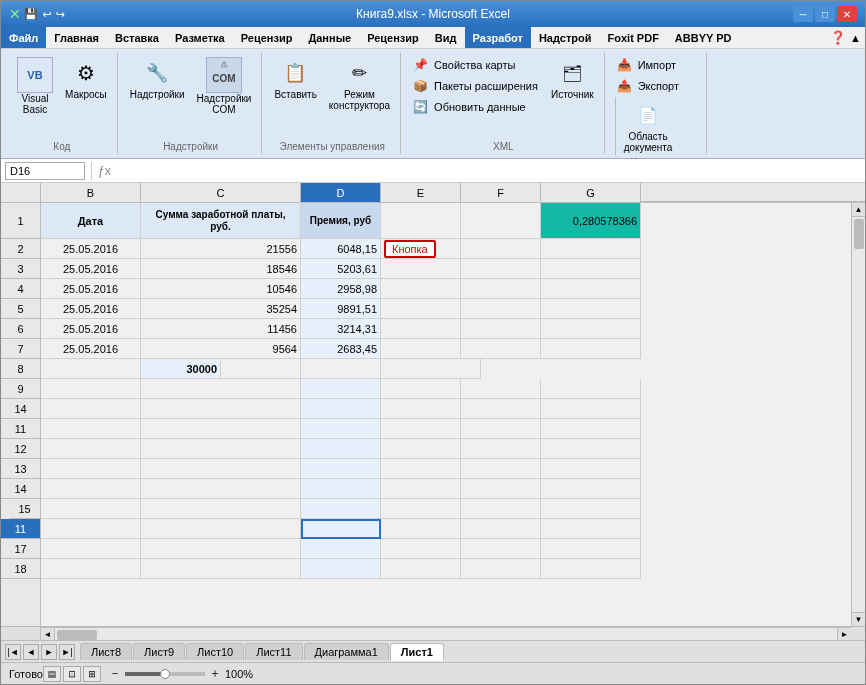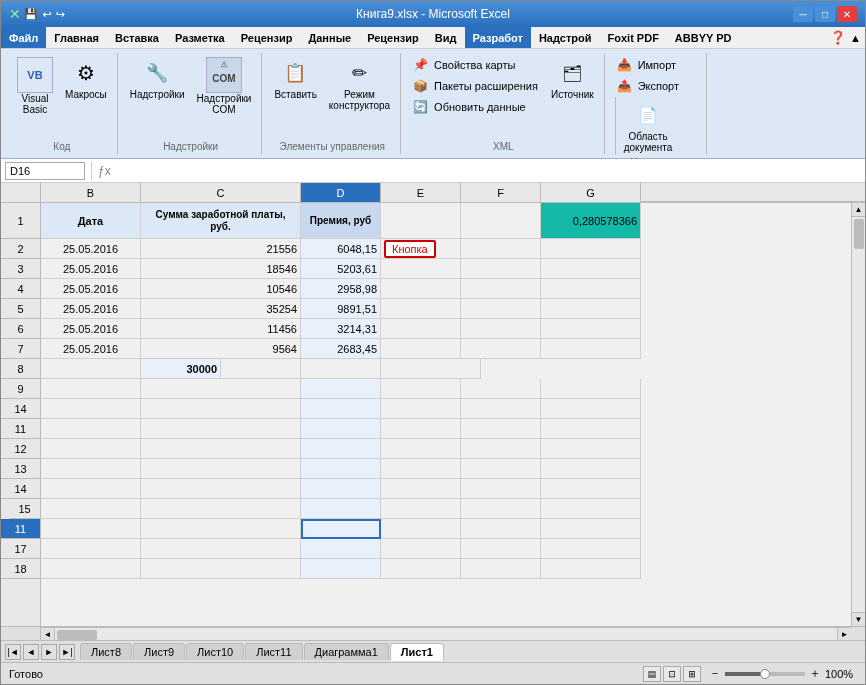--- a/index.html
+++ b/index.html
@@ -60,21 +60,21 @@
     .cell-button { border: 2px solid #cc0000; background: white; color: #cc0000; font-size: 11px; padding: 1px 6px; cursor: pointer; border-radius: 2px; font-family: inherit; }
 
     
     .sheet-tabs { height: 22px; background: #e0e0e0; border-top: 1px solid #bbb; display: flex; align-items: center; padding-left: 4px; gap: 1px; }
     .sheet-tab { padding: 2px 10px; border: 1px solid #bbb; border-bottom: none; background: #d0d0d0; font-size: 11px; cursor: pointer; border-radius: 3px 3px 0 0; }
     .sheet-tab.active { background: white; font-weight: bold; border-bottom: 1px solid white; }
     .sheet-tab-nav { display: flex; gap: 2px; margin-right: 4px; }
     .tab-nav-btn { width: 16px; height: 16px; border: 1px solid #aaa; background: #e0e0e0; cursor: pointer; display: flex; align-items: center; justify-content: center; font-size: 9px; }
 
     
-    .status-bar { height: 22px; background: #e0e0e0; border-top: 1px solid #bbb; display: flex; align-items: center; justify-content: space-between; padding: 0 8px; font-size: 11px; }
+    .status-bar { height: 22px; background: #e0e0e0; border-top: 1px solid #bbb; display: flex; align-items: center; padding: 0 8px; font-size: 11px; }
     .status-right { display: flex; align-items: center; gap: 8px; }
     .zoom-controls { display: flex; align-items: center; gap: 4px; }
     .view-btns { display: flex; gap: 2px; }
     .view-btn { width: 18px; height: 16px; border: 1px solid #aaa; background: #e8e8e8; cursor: pointer; display: flex; align-items: center; justify-content: center; font-size: 9px; }
 
     .scrollbar-v { width: 14px; background: #e8e8e8; border-left: 1px solid #bbb; display: flex; flex-direction: column; }
     .scrollbar-h { height: 14px; background: #e8e8e8; border-top: 1px solid #bbb; display: flex; align-items: center; }
     .scroll-thumb { background: #bbb; border-radius: 2px; margin: 2px; cursor: pointer; }
 
     .main-area { display: flex; flex: 1; overflow: hidden; }

